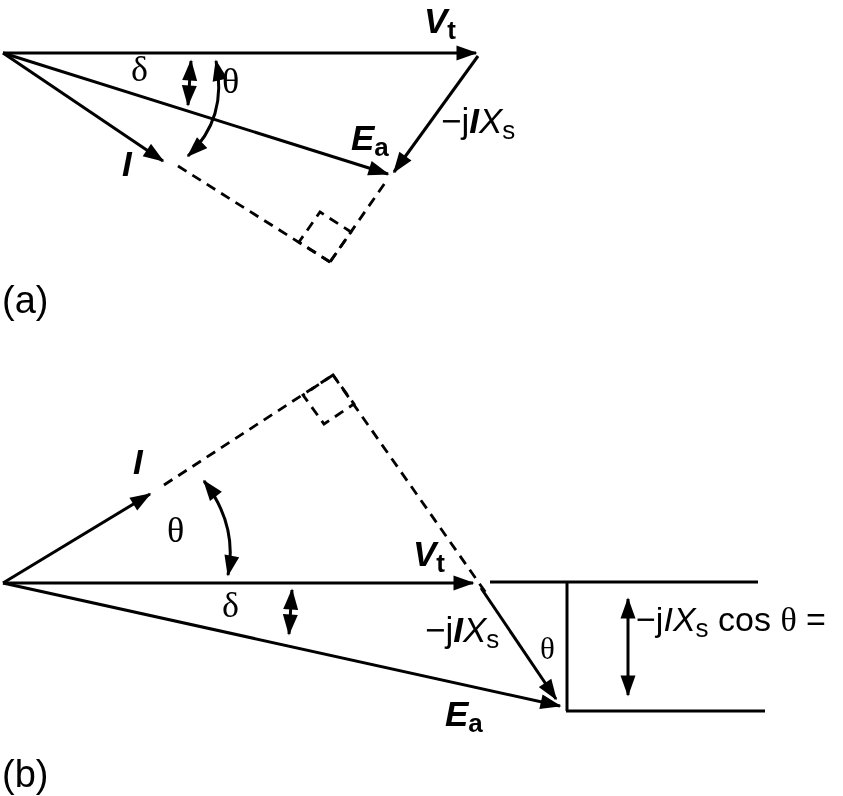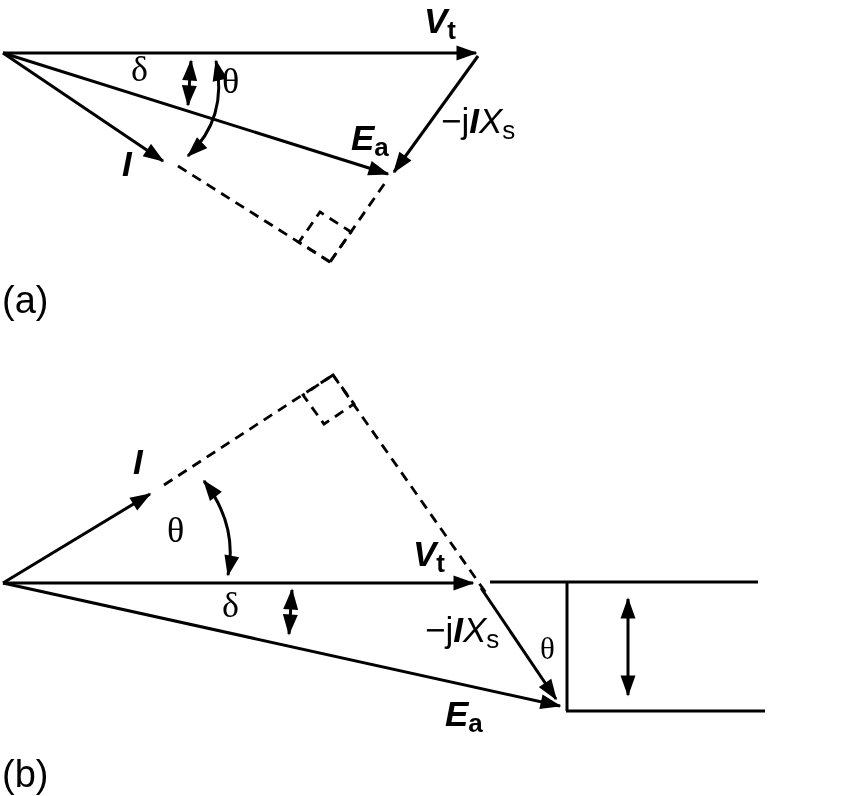--- a/index.html
+++ b/index.html
@@ -80,16 +80,17 @@
   <div class="lbl cap" style="left:2px;top:281px;">(a)</div>
 
   <div class="lbl vec" style="left:133px;top:444px;">I</div>
   <div class="lbl gk" style="left:167px;top:512px;">θ</div>
   <div class="lbl" style="left:413px;top:536px;"><span class="vec">V</span><span class="sub-b">t</span></div>
   <div class="lbl gk" style="left:222px;top:587px;">δ</div>
   <div class="lbl" style="left:425px;top:612px;"><span class="plain">−j</span><span class="vec">I</span><span class="plain it">X</span><span class="sub">s</span></div>
   <div class="lbl gk-sm" style="left:540px;top:633px;">θ</div>
   <div class="lbl" style="left:445px;top:696px;"><span class="vec">E</span><span class="sub-b">a</span></div>
 
+  <div class="lbl eq" style="left:636px;top:602px;"><span>−j</span><span class="it">I</span><span class="it">X</span><span class="sub">s</span><span> cos </span><span class="gk">θ</span><span> =</span></div>
 
   <div class="lbl cap" style="left:2px;top:755px;">(b)</div>
 
 </div>
 
 </body></html>

